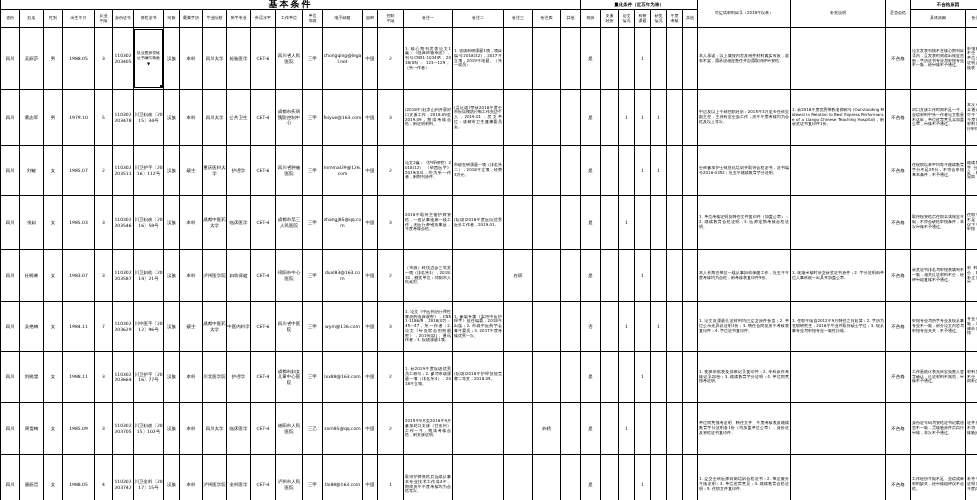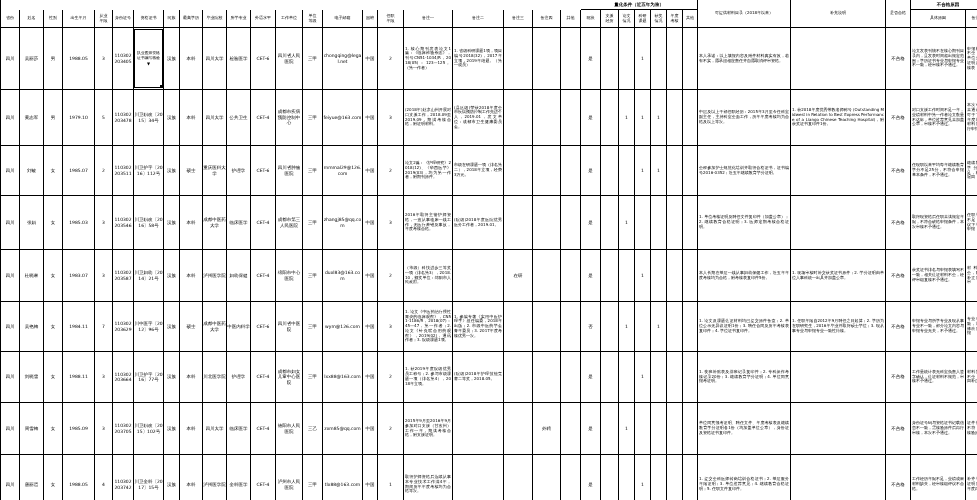--- a/index.html
+++ b/index.html
@@ -23,20 +23,21 @@
           display:flex;flex-direction:column;align-items:center;justify-content:center;
           text-align:center;font-size:3.8px;line-height:1.25;background:#fff;}
   .selhandle{position:absolute;right:-1px;bottom:-1px;width:3px;height:3px;background:#000;}
   .selarrow{font-size:4px;margin-top:1px;}
 </style>
 </head>
 <body>
 
 <div class="canvas">
   <div id="grid" style="grid-template-columns: 19px 24px 19px 32px 18px 21px 30px 16px 23px 24px 24px 25px 27px 20px 40px 15px 26px 49px 51px 29px 28px 20px 20px 18px 16px 16px 16px 16px 15px 93px 95px 25px 55px 20px; grid-template-rows: 10px 18px 62px 56px 50px 54px 52px 50px 51px 52px 60px;">
+      <div class="c title tl" style="grid-area: 1 / 1 / span 1 / span 22;">基本条件</div>
       <div class="c title tm" style="grid-area: 1 / 23 / span 1 / span 7;">量化条件（近五年为准）</div>
       <div class="c hdr" style="grid-area: 1 / 30 / span 2 / span 1;">可提供材料目录（2018年以来）</div>
       <div class="c hdr" style="grid-area: 1 / 31 / span 2 / span 1;">补充说明</div>
       <div class="c hdr" style="grid-area: 1 / 32 / span 2 / span 1;">是否合格</div>
       <div class="c title tr2" style="grid-area: 1 / 33 / span 1 / span 2;">不合格原因</div>
       <div class="c hdr" style="grid-area: 2 / 1 / span 1 / span 1;">省份</div>
       <div class="c hdr" style="grid-area: 2 / 2 / span 1 / span 1;">姓名</div>
       <div class="c hdr" style="grid-area: 2 / 3 / span 1 / span 1;">性别</div>
       <div class="c hdr" style="grid-area: 2 / 4 / span 1 / span 1;">出生年月</div>
       <div class="c hdr" style="grid-area: 2 / 5 / span 1 / span 1;">从业

